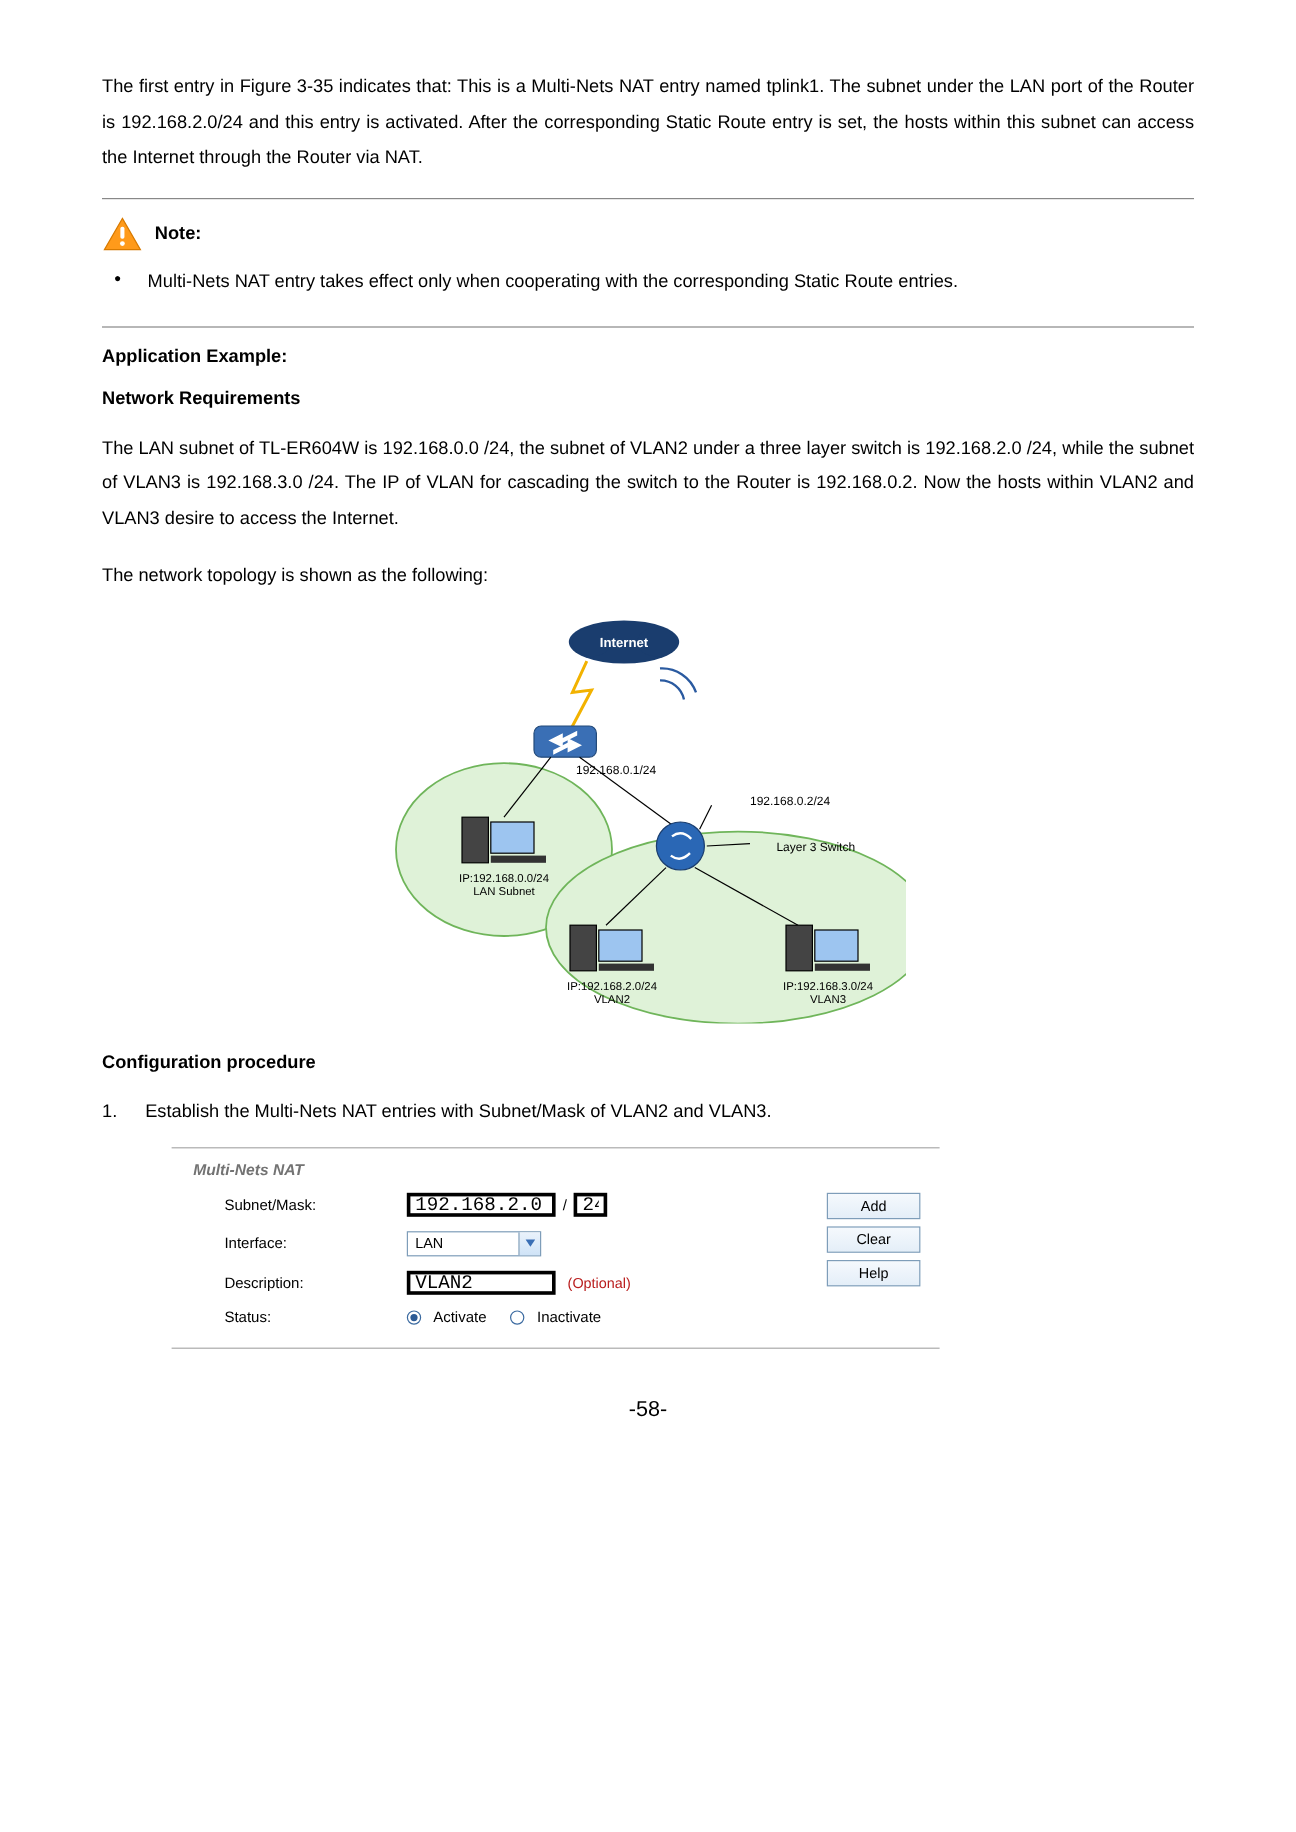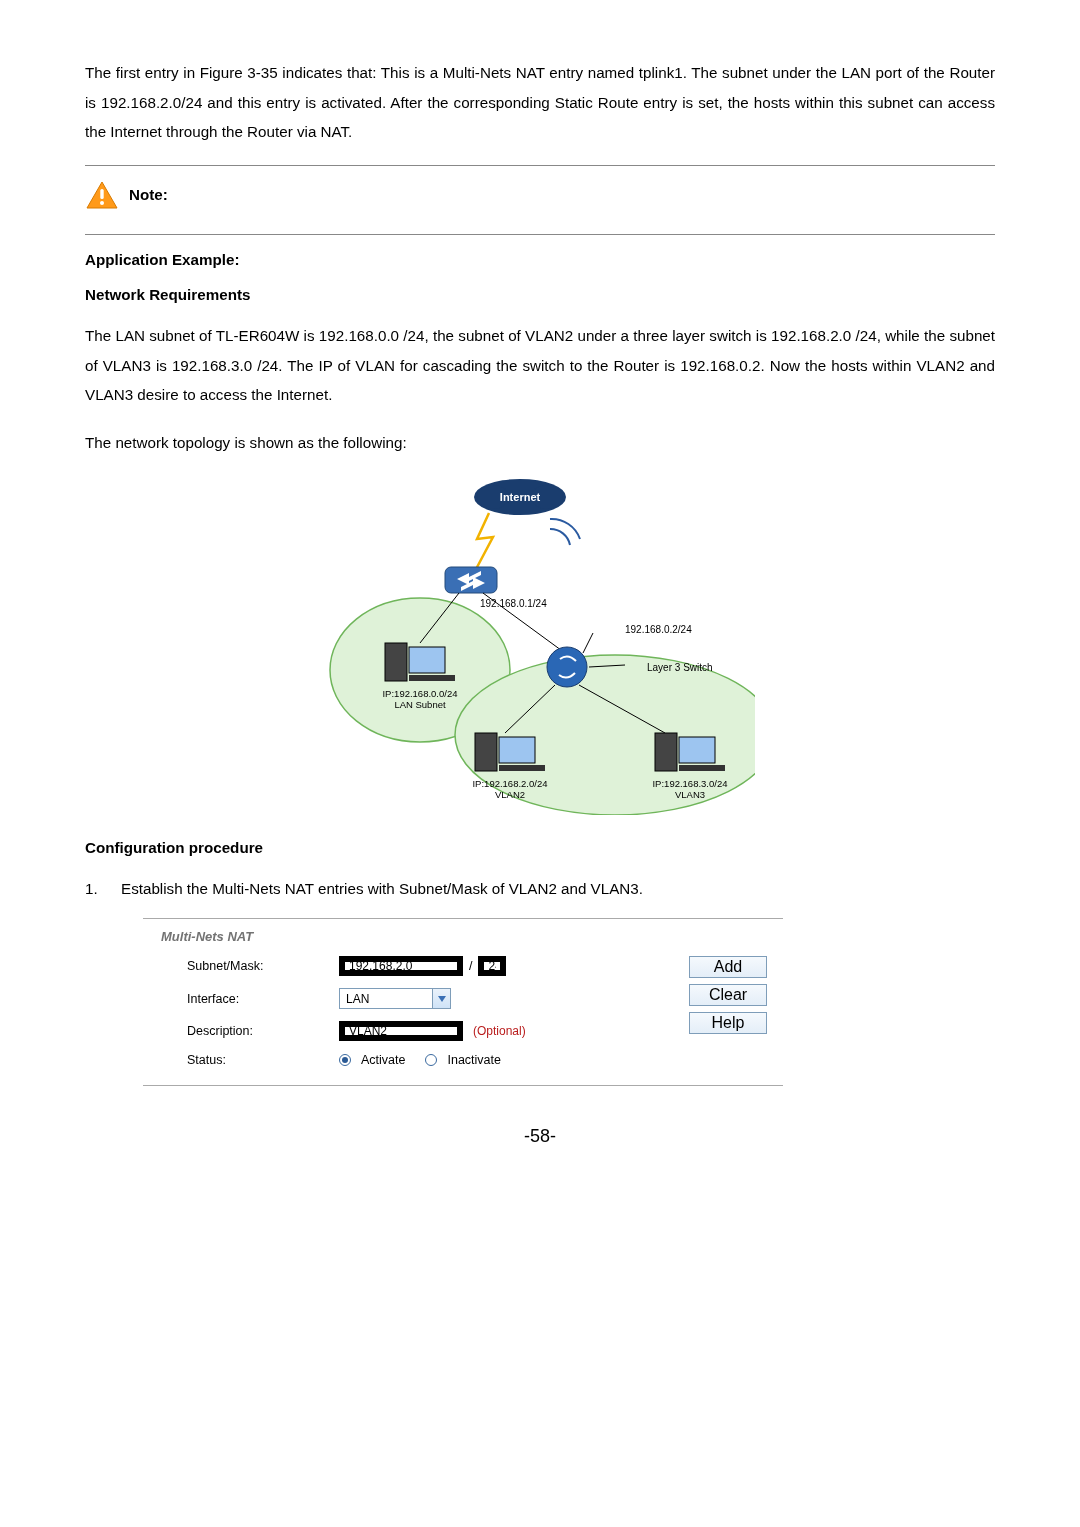--- a/index.html
+++ b/index.html
@@ -96,25 +96,26 @@
     grid-template-columns: 140px 1fr 110px;
     column-gap: 10px;
     row-gap: 10px;
     align-items: center;
     padding-left: 28px;
     gap: 12px;
   }
   .form-label { text-align: left; }
   .form-field { display: flex; align-items: center; gap: 6px; }
   .input {
-    border: 6px solid #000000;
+    border: 3px solid #000000;
     height: 20px;
     padding: 0 4px;
-    font-size: 12px;
+    font-size: 16px;
     background: #fff;
+    font-family: Liberation Mono, monospace;
   }
   .input.subnet { width: 124px; }
   .input.mask { width: 28px; }
   .input.small { width: 124px; }
   .select-wrap {
     display: inline-flex; align-items: center;
     border: 1px solid #7e9db9;
     height: 21px; background: #fff;
   }
   .select-wrap .sel-val {
@@ -125,21 +126,21 @@
     border-left: 1px solid #7e9db9;
     background: linear-gradient(#eaf2fb,#cfe3f7);
     display: flex; align-items: center; justify-content: center;
   }
   .btn {
     display: block;
     width: 78px;
     height: 22px;
     border: 1px solid #7e9db9;
     background: linear-gradient(#f5f9fd,#e4eef8);
-    font-size: 16px;
+    font-size: 12px;
     text-align: center;
     line-height: 20px;
     cursor: pointer;
     margin-bottom: 6px;
     margin-left: auto;
   }
   .btn-col { grid-column: 3; grid-row: 1 / span 4; align-self: start; }
   .radio {
     width: 12px; height: 12px; border-radius: 50%;
     border: 1.5px solid #3b6aa0; display: inline-flex;
@@ -166,20 +167,21 @@
       <span class="warn-icon">
         <svg viewBox="0 0 34 30" width="34" height="30">
           <polygon points="17,2 32,28 2,28" fill="#ff9a1a" stroke="#d87a00" stroke-width="1"></polygon>
           <rect x="15.3" y="9" width="3.4" height="10" rx="1.5" fill="#fff"></rect>
           <circle cx="17" cy="23" r="2" fill="#fff"></circle>
         </svg>
       </span>
       <span>Note:</span>
     </div>
     <ul class="note-list">
+      <li><span>Multi-Nets NAT entry takes effect only when cooperating with the corresponding Static Route entries.</span></li>
     </ul>
   </div>
 
   <p class="hbold">Application Example:</p>
   <p class="hbold">Network Requirements</p>
 
   <p class="para">The LAN subnet of TL-ER604W is 192.168.0.0 /24, the subnet of VLAN2 under a three layer switch is 192.168.2.0 /24, while the subnet of VLAN3 is 192.168.3.0 /24. The IP of VLAN for cascading the switch to the Router is 192.168.0.2. Now the hosts within VLAN2 and VLAN3 desire to access the Internet.</p>
 
   <p class="para" style="text-align:left;">The network topology is shown as the following:</p>
 

